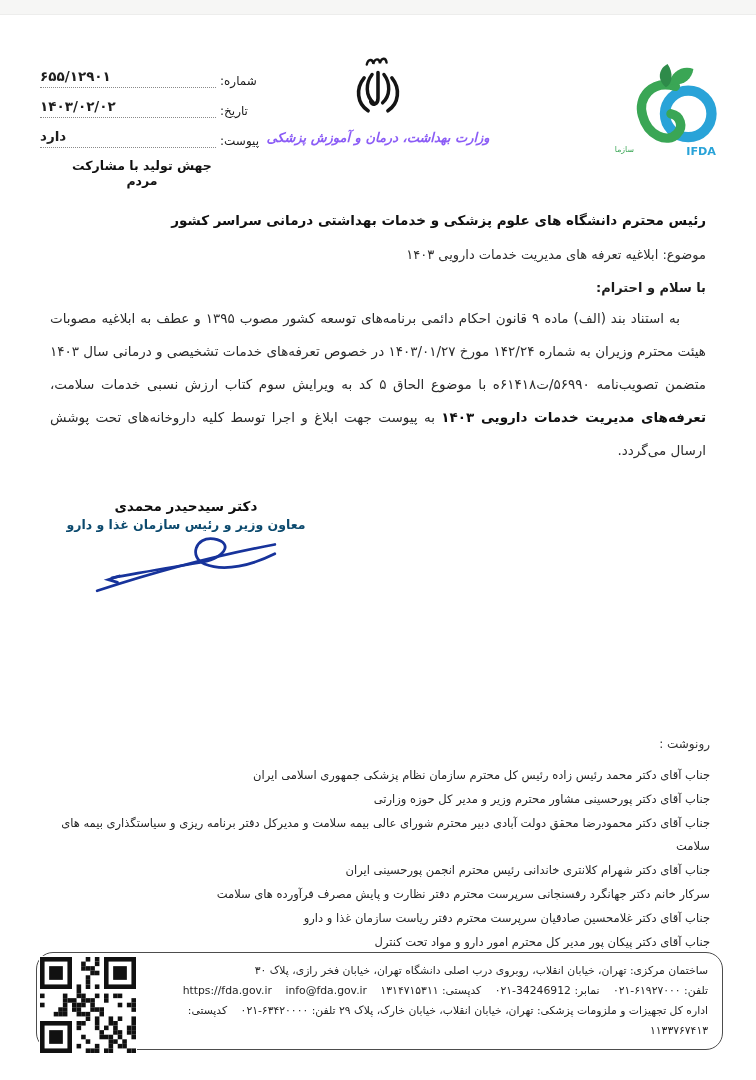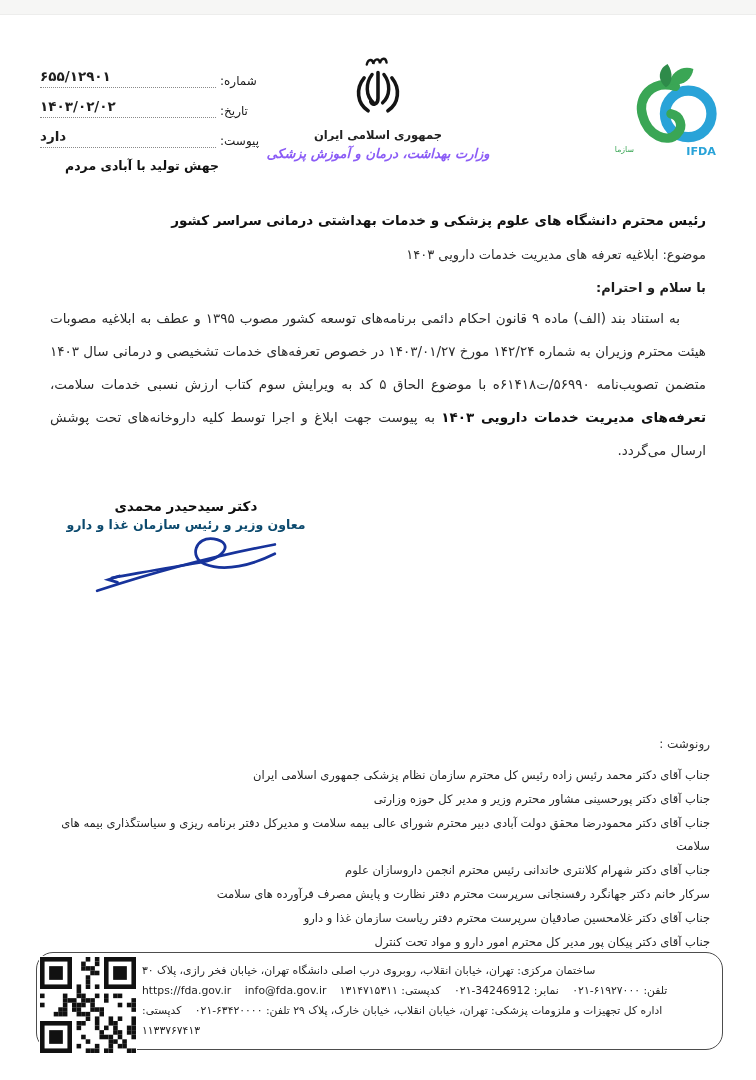--- a/index.html
+++ b/index.html
@@ -41,21 +41,21 @@
   .sig-scribble{margin-top:-6px;}
 
   
   .cc{position:absolute;top:737px;right:46px;left:46px;}
   .cc-label{font-size:12px;color:#333;margin-bottom:13px;}
   .cc-item{font-size:11.5px;line-height:23.8px;color:#262626;text-align:right;}
 
   
   .footer-box{position:absolute;left:36px;right:33px;top:952px;height:96px;border:1.5px solid #4d4d4d;border-radius:17px;background:#fff;}
   .qr{position:absolute;left:39px;top:956px;width:96px;height:96px;background:#fff;padding:1px;}
-  .footer-text{position:absolute;left:142px;right:48px;top:961px;text-align:left;font-size:10.8px;line-height:20px;color:#1f1f1f;}
+  .footer-text{position:absolute;left:142px;right:48px;top:961px;text-align:right;font-size:10.8px;line-height:20px;color:#1f1f1f;}
   .footer-text .sep{display:inline-block;width:10px;}
   .ltr{direction:ltr;unicode-bidi:isolate;display:inline-block;}
 </style>
 </head>
 <body>
 
 <div class="top-strip"></div>
 
 <div class="meta">
   <div class="meta-row">
@@ -63,35 +63,34 @@
     <span class="meta-value ltr">۶۵۵/۱۲۹۰۱</span>
   </div>
   <div class="meta-row">
     <span class="meta-label">تاریخ:</span>
     <span class="meta-value ltr">۱۴۰۳/۰۲/۰۲</span>
   </div>
   <div class="meta-row">
     <span class="meta-label">پیوست:</span>
     <span class="meta-value">دارد</span>
   </div>
-  <div class="slogan">جهش تولید با آبادی مردم</div>
+  <div class="slogan">جهش تولید با مشارکت مردم</div>
 </div>
 
 <div class="emblem">
   <svg width="66" height="74" viewBox="0 0 100 104">
     <g fill="none" stroke="#141414" stroke-linecap="round">
       <path d="M33 15 c2 -9 9 -9 10 -1 c2 -9 9 -9 10 -1 c2 -9 9 -9 10 -1" stroke-width="3.6"></path>
       <path d="M50 27 L50 66 c0 9 -8 12 -11 5" stroke-width="5.4"></path>
       <path d="M41 30 C31 43 31 62 43 73" stroke-width="5.2"></path>
       <path d="M59 30 C69 43 69 62 57 73" stroke-width="5.2"></path>
       <path d="M29 35 C16 51 18 74 35 85" stroke-width="5.4"></path>
       <path d="M71 35 C84 51 82 74 65 85" stroke-width="5.4"></path>
     </g>
   </svg>
-  <div class="emblem-country">جمهوری اسلامی ایران</div>
   <div class="emblem-ministry">وزارت بهداشت، درمان و آموزش پزشکی</div>
 </div>
 
 <div class="ifda">
   <svg width="112" height="110" viewBox="0 0 130 122">
     <circle cx="85" cy="62" r="27" fill="none" stroke="#29a3d8" stroke-width="12"></circle>
     <path d="M70 30 C42 22 26 44 32 64 C38 87 61 97 72 85 C80 77 76 64 65 62" fill="none" stroke="#3aa655" stroke-width="11" stroke-linecap="round"></path>
     <path d="M63 27 C65 12 80 5 91 10 C89 24 76 31 63 27 Z" fill="#3aa655"></path>
     <path d="M59 31 C48 22 51 9 61 4 C68 14 67 27 59 31 Z" fill="#2e8b4a"></path>
     <text x="22" y="106" font-size="9" fill="#3aa655">سازمان غذا و دارو</text>
@@ -118,21 +117,21 @@
       <path d="M38 54 l-12 4 l10 3"></path>
     </g>
   </svg>
 </div>
 
 <div class="cc">
   <div class="cc-label">رونوشت :</div>
   <div class="cc-item">جناب آقای دکتر محمد رئیس زاده رئیس کل محترم سازمان نظام پزشکی جمهوری اسلامی ایران</div>
   <div class="cc-item">جناب آقای دکتر پورحسینی مشاور محترم وزیر و مدیر کل حوزه وزارتی</div>
   <div class="cc-item">جناب آقای دکتر محمودرضا محقق دولت آبادی دبیر محترم شورای عالی بیمه سلامت و مدیرکل دفتر برنامه ریزی و سیاستگذاری بیمه های سلامت</div>
-  <div class="cc-item">جناب آقای دکتر شهرام کلانتری خاندانی رئیس محترم انجمن داروسازان علوم</div>
+  <div class="cc-item">جناب آقای دکتر شهرام کلانتری خاندانی رئیس محترم انجمن پورحسینی ایران</div>
   <div class="cc-item">سرکار خانم دکتر جهانگرد رفسنجانی سرپرست محترم دفتر نظارت و پایش مصرف فرآورده های سلامت</div>
   <div class="cc-item">جناب آقای دکتر غلامحسین صادقیان سرپرست محترم دفتر ریاست سازمان غذا و دارو</div>
   <div class="cc-item">جناب آقای دکتر پیکان پور مدیر کل محترم امور دارو و مواد تحت کنترل</div>
   <div class="cc-item">معاون محترم غذا و دارو دانشگاه/دانشکده های علوم پزشکی، خدمات بهداشتی و درمانی سراسر کشور</div>
 </div>
 
 <div class="footer-box"></div>
 <svg class="qr" viewBox="0 0 84 84">
   <rect x="0" y="0" width="84" height="84" fill="#fff"></rect>
   <g fill="#111">

